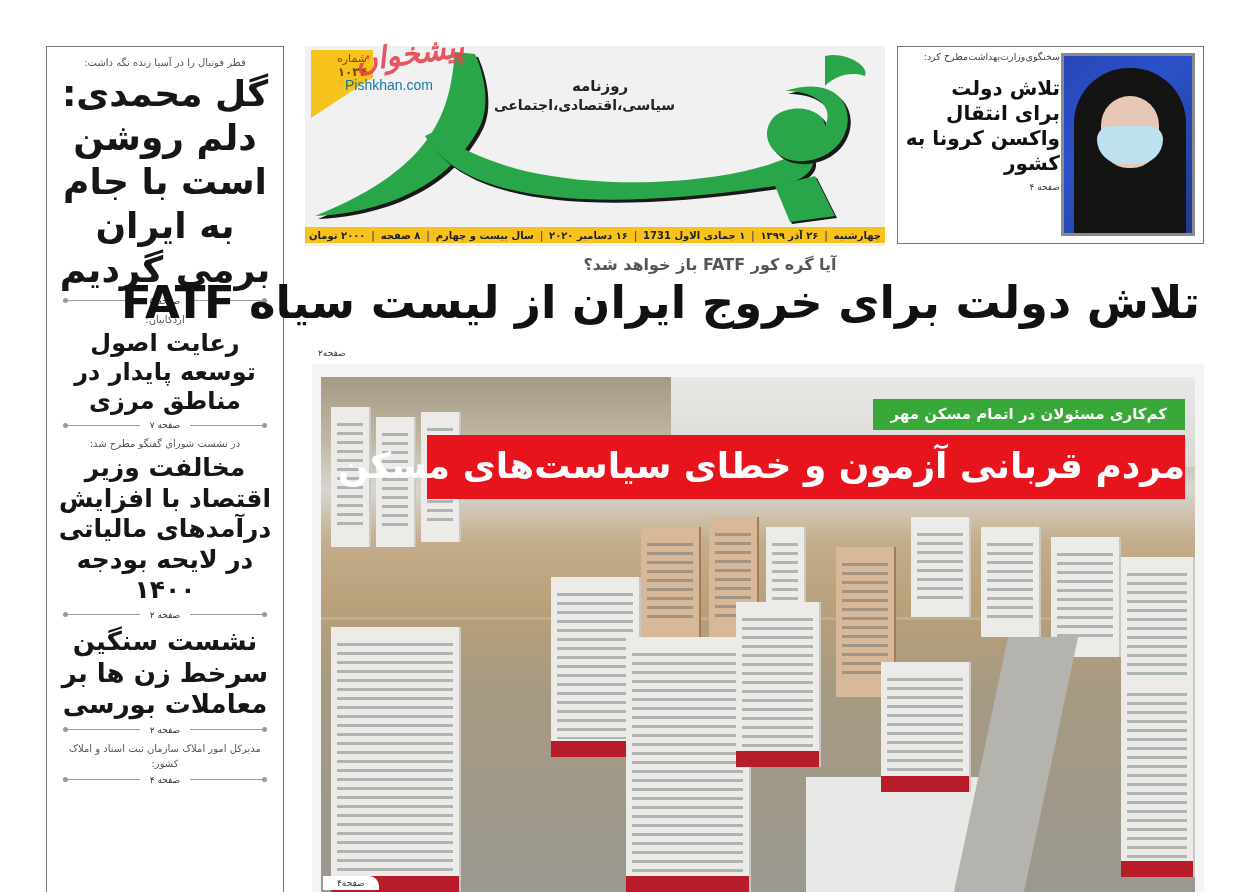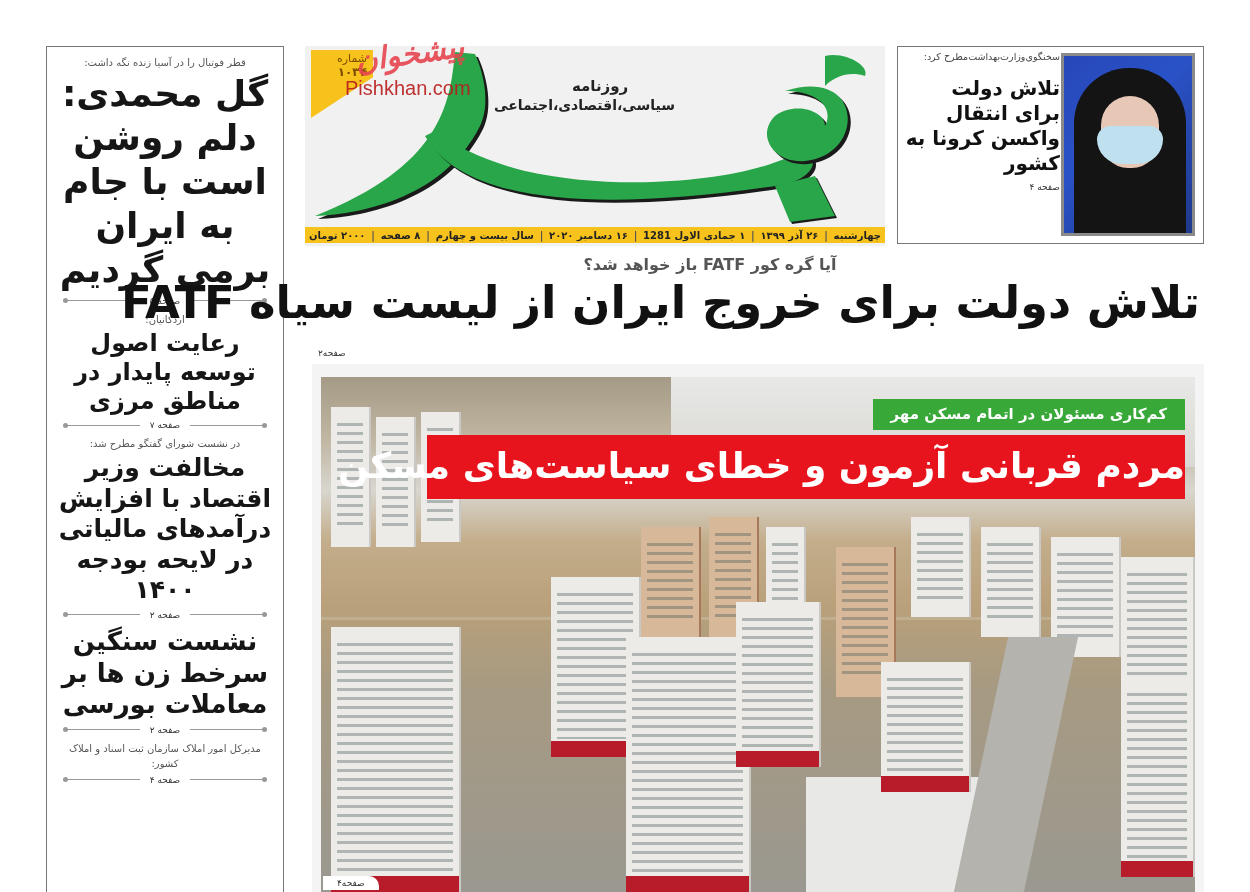--- a/index.html
+++ b/index.html
@@ -36,21 +36,21 @@
     position: absolute; left: 6px; top: 4px; width: 62px; height: 68px;
     background: #f6c21b; clip-path: polygon(0 0, 100% 0, 100% 40%, 0 100%);
     direction: rtl; text-align: right; padding: 2px 6px; font-size: 11px; color: #7a4a00;
   }
   .issue-badge .num { display: block; font-size: 12px; font-weight: bold; }
   .watermark-fa {
     position: absolute; left: 50px; top: -10px; font-size: 30px; font-weight: bold; color: #e64550;
     font-family: "DejaVu Serif", serif; font-style: italic; transform: rotate(-8deg); opacity: .9;
   }
   .watermark-en {
-    position: absolute; left: 40px; top: 31px; font-size: 20px; color: #b91c1c; direction: ltr;
+    position: absolute; left: 40px; top: 31px; font-size: 14px; color: #0369a1; direction: ltr;
     font-family: "Liberation Sans", sans-serif; opacity: .9; text-align: center;
   }
   .logo-svg { position: absolute; left: 0; top: 0; }
   .tagline {
     position: absolute; left: 220px; top: 30px; width: 150px; text-align: center;
     font-weight: bold; color: #222; line-height: 1.35;
   }
   .tagline .t1 { font-size: 15px; display: block; }
   .tagline .t2 { font-size: 14px; display: block; }
   .date-bar {
@@ -203,21 +203,21 @@
     <span class="t1">روزنامه</span>
     <span class="t2">سیاسی،اقتصادی،اجتماعی</span>
   </div>
 </div>
 
 <div class="date-bar">
   <span>چهارشنبه</span>
     <span class="sep">|</span>
   <span>۲۶ آذر ۱۳۹۹</span>
     <span class="sep">|</span>
-  <span>۱ جمادی الاول 1281</span>
+  <span>۱ جمادی الاول 1731</span>
     <span class="sep">|</span>
   <span>۱۶ دسامبر ۲۰۲۰</span>
     <span class="sep">|</span>
   <span>سال بیست و چهارم</span>
     <span class="sep">|</span>
   <span>۸ صفحه</span>
     <span class="sep">|</span>
   <span>۲۰۰۰ تومان</span>
 </div>
 

